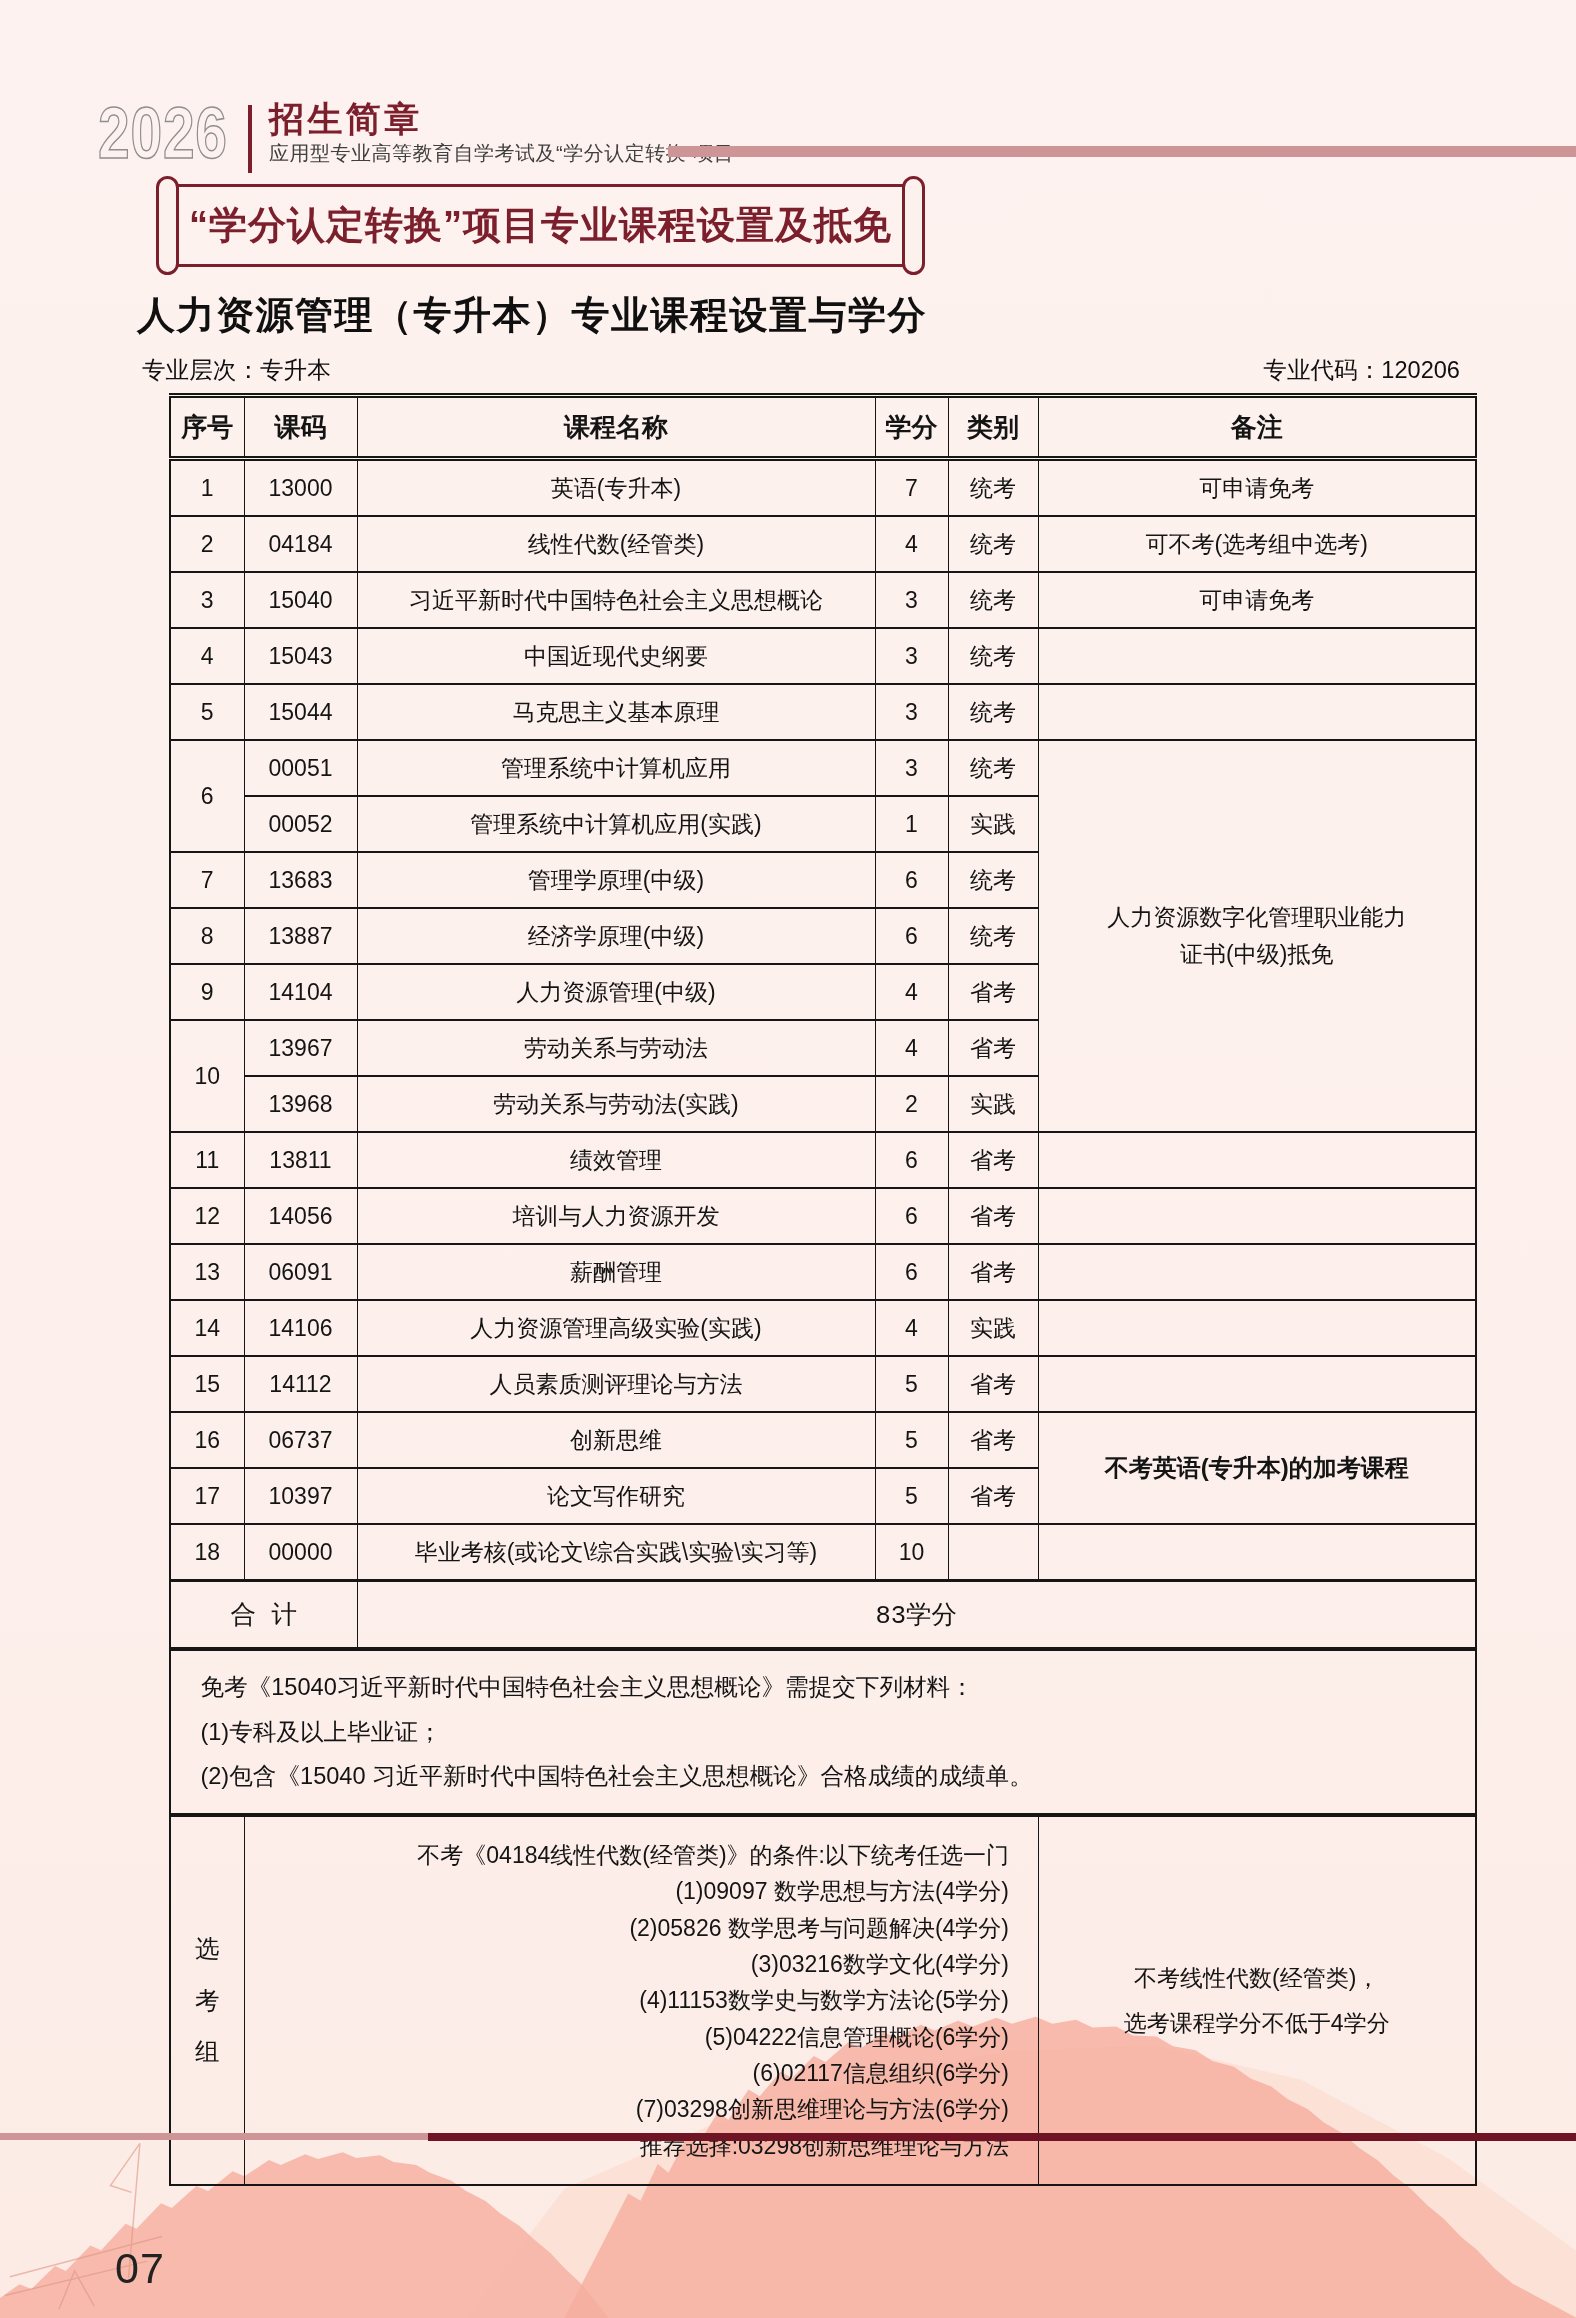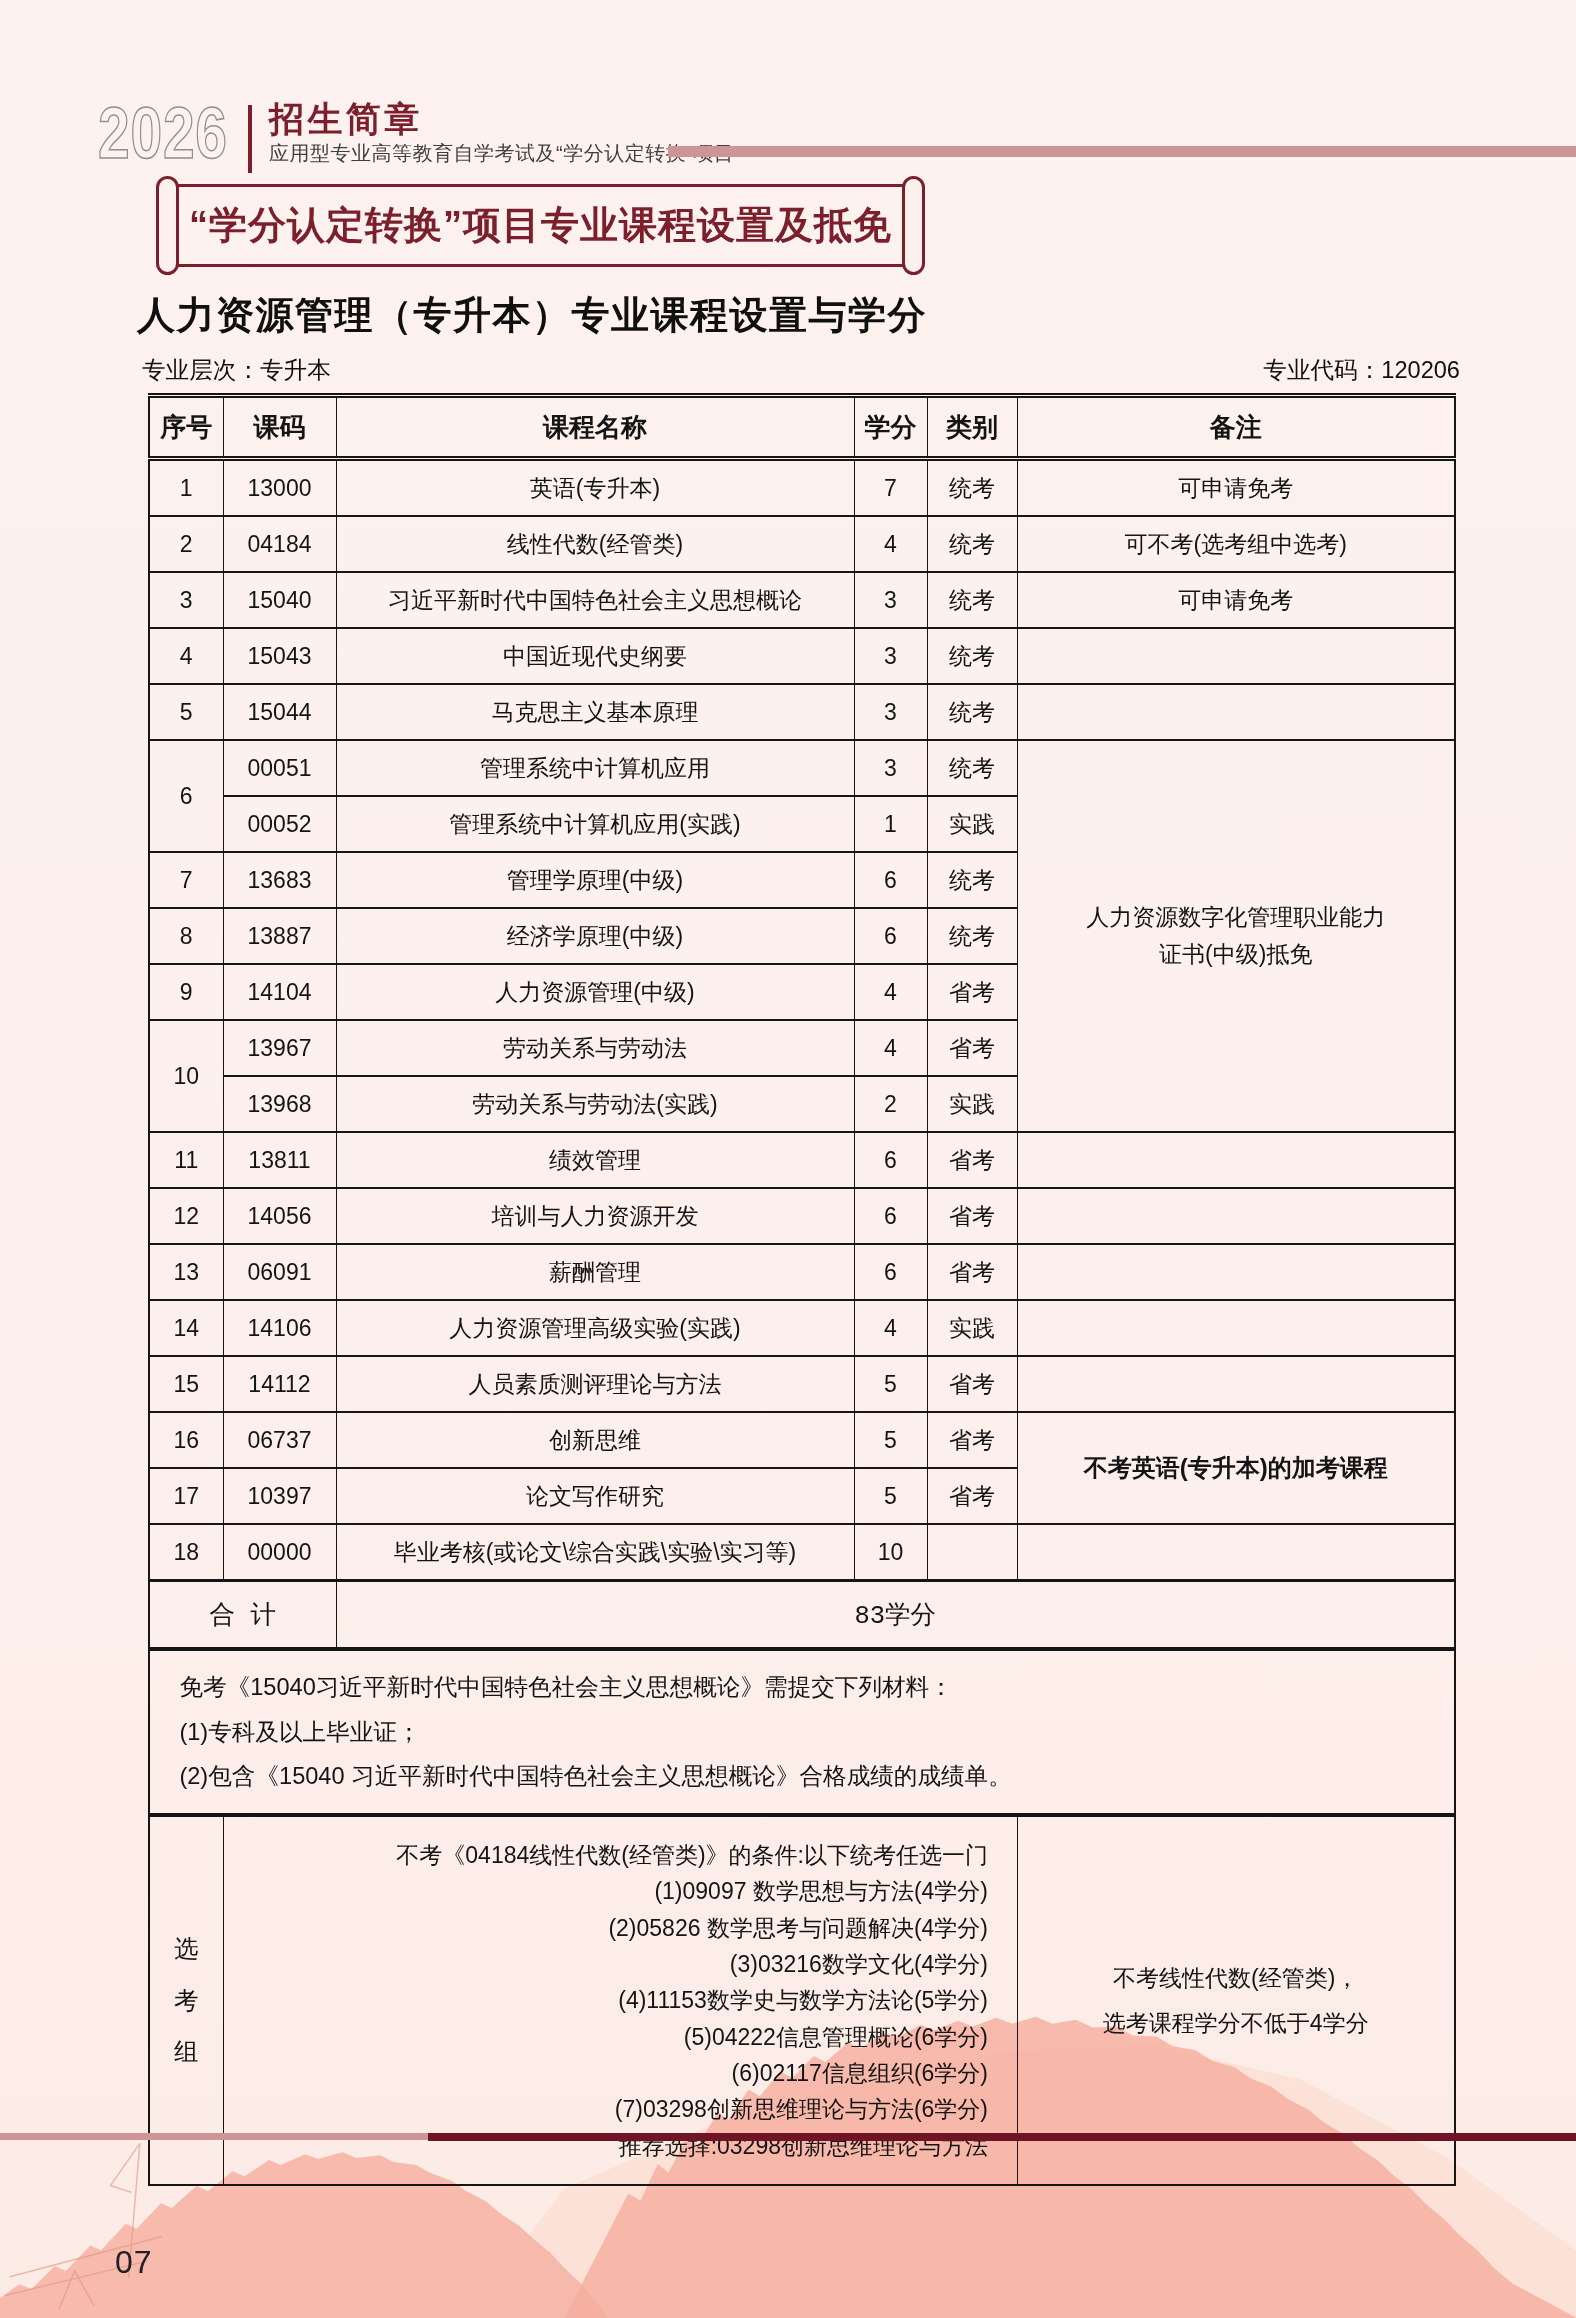--- a/index.html
+++ b/index.html
@@ -68,21 +68,21 @@
     font-family:"Liberation Serif","DejaVu Serif",serif;
     font-size:38px;font-weight:bold;color:#101010;letter-spacing:1.5px;
   }
   .meta-row{
     position:absolute;left:142px;top:354px;width:1318px;
     display:flex;justify-content:space-between;
     font-size:23.6px;color:#101010;gap:37px;
   }
   
   table.course{
-    position:absolute;left:148px;top:393px;width:1306px;
+    position:absolute;left:169px;top:393px;width:1306px;
     border-collapse:collapse;table-layout:fixed;
     border-top:5.9px double #161616;
     border-left:2px solid #161616;
     border-right:2px solid #161616;
     border-bottom:2.9px solid #161616;
     font-size:23px;color:#141414;
     background:transparent;
   }
   table.course td{
     border:1.5px solid #161616;
@@ -118,21 +118,21 @@
     text-align:left !important;vertical-align:middle;
     padding:14.7px 28.5px !important;
   }
   .elect-line{font-size:23px;line-height:1.58;text-align:right;}
   td.elect-remark{font-size:23px;line-height:1.95;}
   
   .bar-bl{position:absolute;left:0;top:2133px;width:428px;height:6.9px;background:#cd9595;}
   .bar-br{position:absolute;left:428px;top:2133px;width:1149px;height:7.9px;background:#6e1425;}
   .page-num{
     position:absolute;left:115px;top:2244px;
-    font-size:32px;color:#222222;letter-spacing:1px;
+    font-size:43px;color:#222222;letter-spacing:1px;
   }
   .mountains{position:absolute;left:0;top:1693px;width:1577px;height:625px;}
   .content-layer{position:relative;z-index:1;}
 </style>
 </head>
 <body>
 
 <div class="page">
 
   <svg class="mountains" viewBox="0 0 3213 1274" preserveAspectRatio="none" aria-hidden="true">

